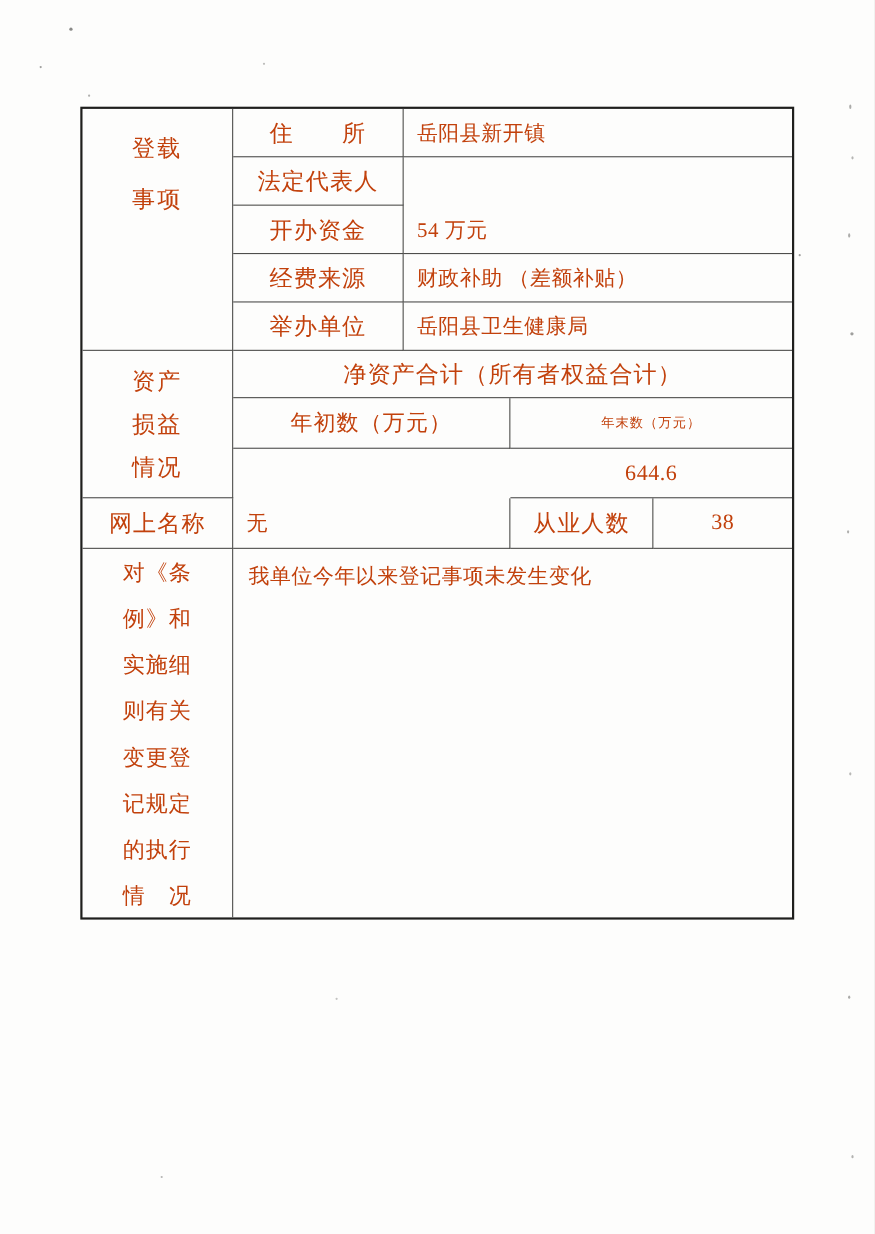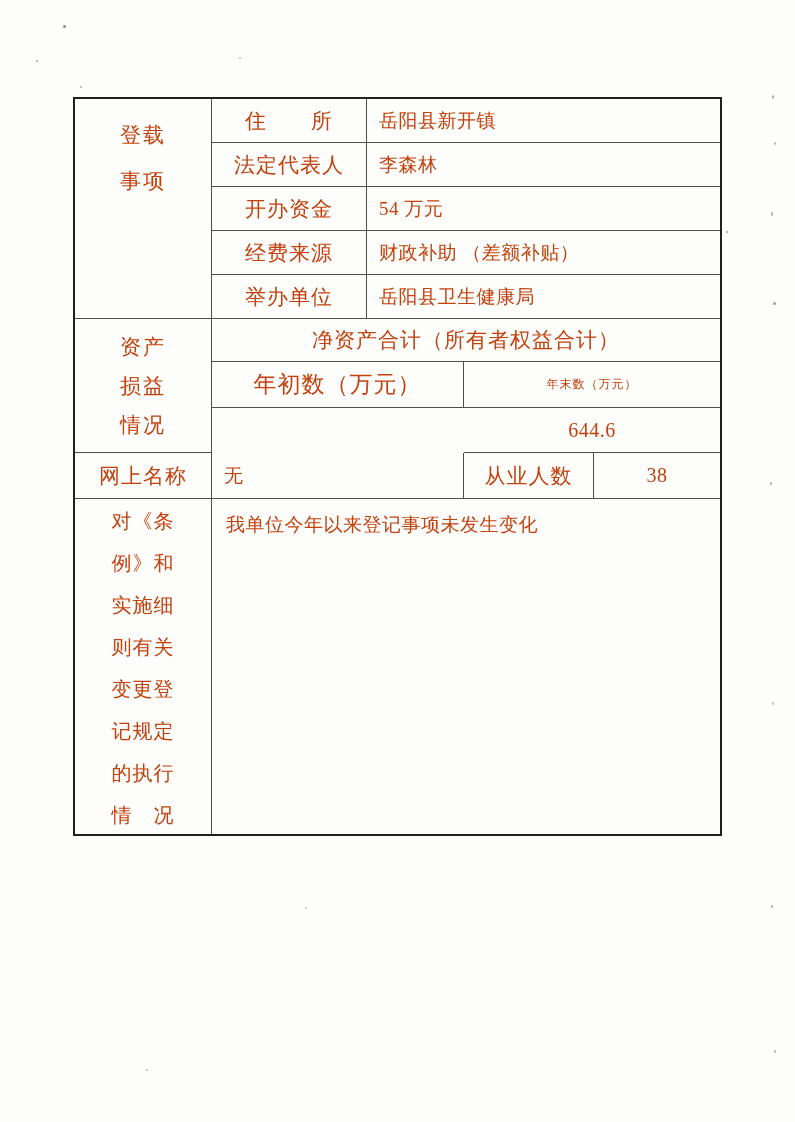--- a/index.html
+++ b/index.html
@@ -61,40 +61,39 @@
 
     <div class="cell head-col" style="grid-row:1 / span 5;grid-column:1;">
       <span>登载</span>
       <span>事项</span>
     </div>
 
     <div class="cell lbl" style="grid-row:1;grid-column:2;">住　　所</div>
     <div class="cell val no-r" style="grid-row:1;grid-column:3 / span 3;">岳阳县新开镇</div>
 
     <div class="cell lbl" style="grid-row:2;grid-column:2;">法定代表人</div>
-    <div class="cell val no-r" style="grid-row:2;grid-column:3 / span 3;">李森林</div>
 
     <div class="cell lbl" style="grid-row:3;grid-column:2;">开办资金</div>
     <div class="cell val no-r" style="grid-row:3;grid-column:3 / span 3;">54 万元</div>
 
     <div class="cell val no-r" style="grid-row:4;grid-column:3 / span 3;">财政补助 （差额补贴）</div>
     <div class="cell lbl" style="grid-row:4;grid-column:2;">经费来源</div>
 
     <div class="cell lbl" style="grid-row:5;grid-column:2;">举办单位</div>
     <div class="cell val no-r" style="grid-row:5;grid-column:3 / span 3;">岳阳县卫生健康局</div>
 
     <div class="cell head-col-mid" style="grid-row:6 / span 3;grid-column:1;">
       <span>资产</span>
       <span>损益</span>
       <span>情况</span>
     </div>
 
     <div class="cell lbl no-r" style="grid-row:6;grid-column:2 / span 4;">净资产合计（所有者权益合计）</div>
 
-    <div class="cell lbl" style="grid-row:7;grid-column:2 / span 2;font-size:23px;">年初数（万元）</div>
+    <div class="cell lbl" style="grid-row:7;grid-column:2 / span 2;font-size:20px;">年初数（万元）</div>
     <div class="cell lbl no-r" style="grid-row:7;grid-column:4 / span 2;font-size:12px;">年末数（万元）</div>
 
     <div class="cell num no-r" style="grid-row:8;grid-column:4 / span 2;">644.6</div>
 
     <div class="cell lbl" style="grid-row:9;grid-column:1;">网上名称</div>
     <div class="cell val" style="grid-row:9;grid-column:2 / span 2;">无</div>
     <div class="cell lbl" style="grid-row:9;grid-column:4;text-align:center;">从业人数</div>
     <div class="cell num no-r" style="grid-row:9;grid-column:5;">38</div>
 
     <div class="cell head-col-bot no-b" style="grid-row:10;grid-column:1;">

